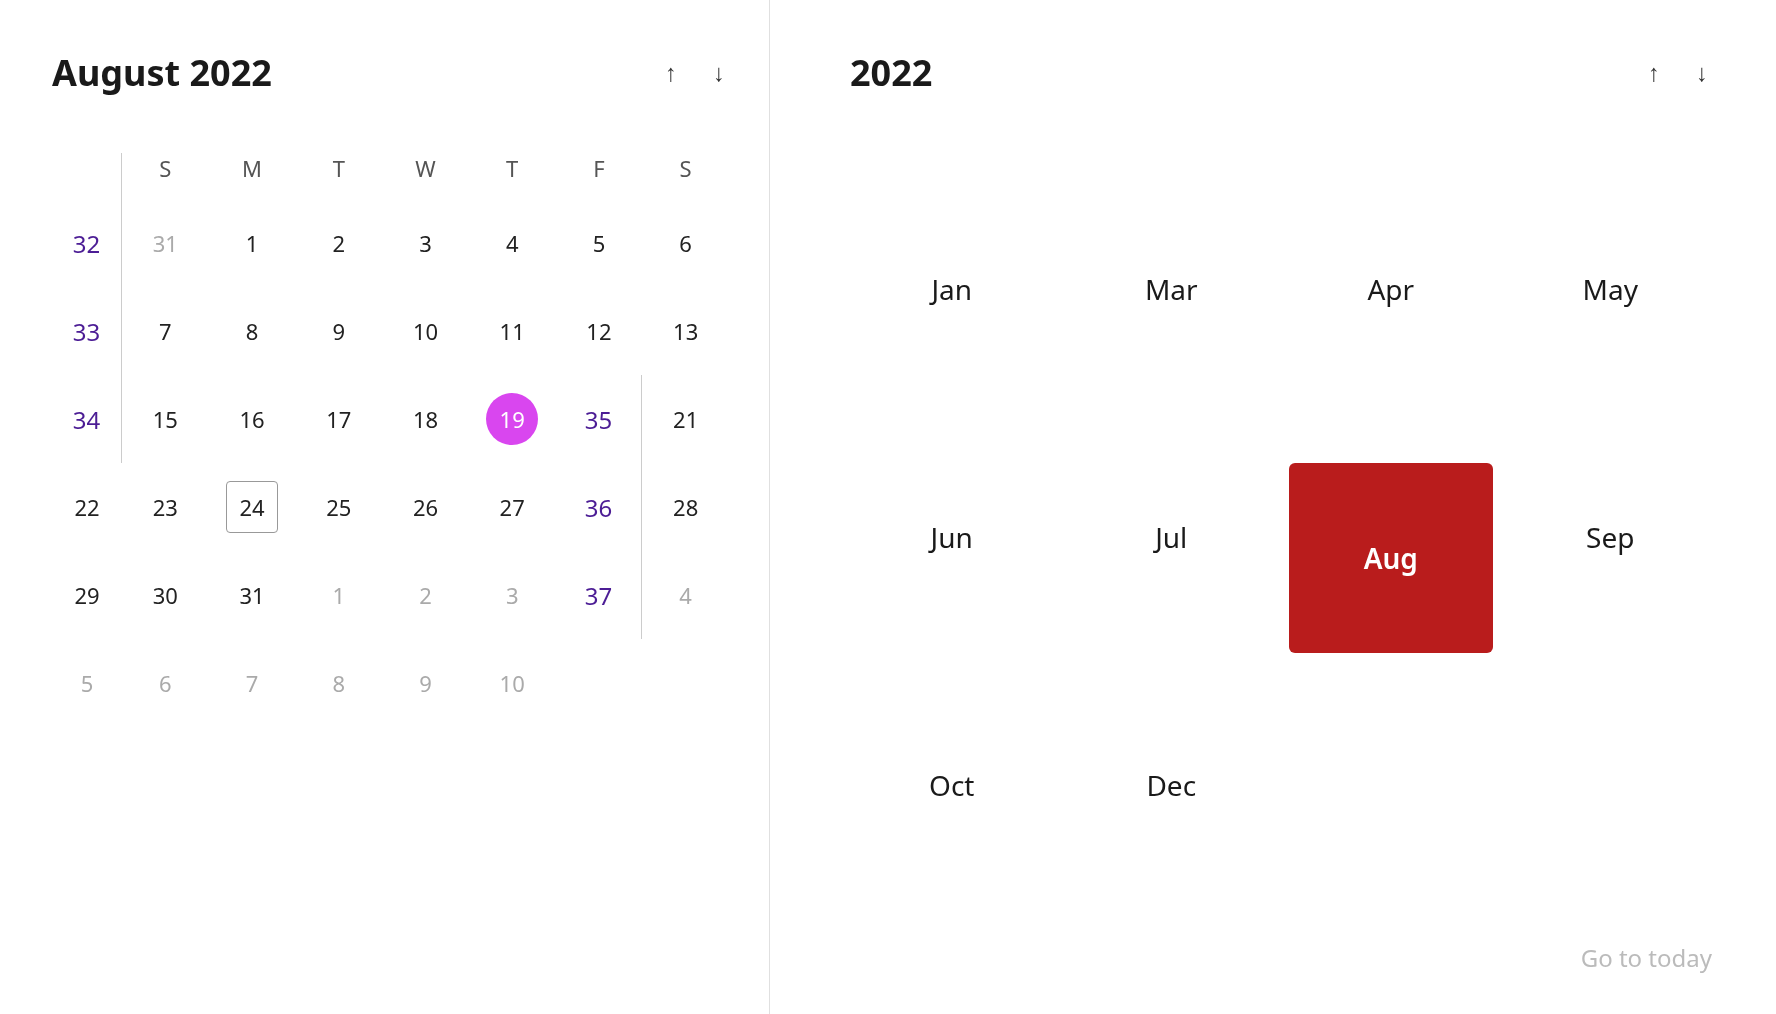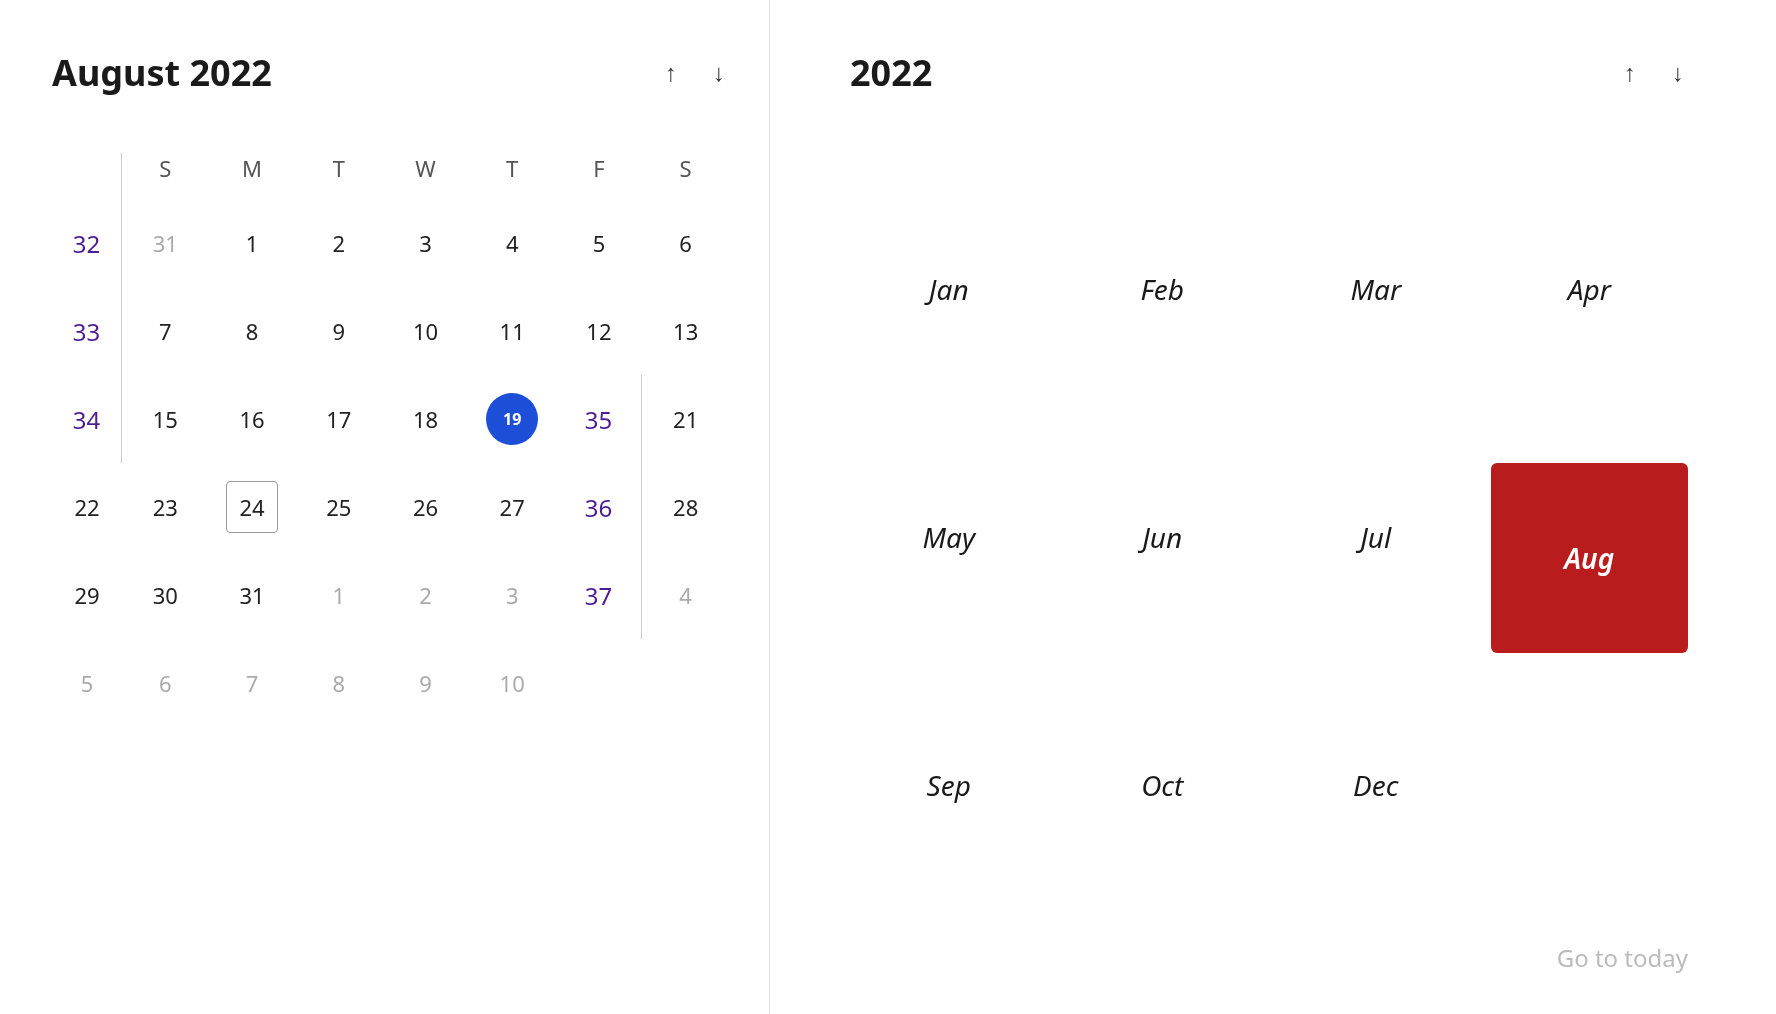--- a/index.html
+++ b/index.html
@@ -14,21 +14,21 @@
 
     .left-panel {
       width: 770px;
       padding: 48px 40px 40px 52px;
       border-right: 1px solid #e0e0e0;
       flex-shrink: 0;
     }
 
     .right-panel {
       flex: 1;
-      padding: 48px 88px 40px 80px;
+      padding: 48px 64px 40px 80px;
     }
 
     .panel-header {
       display: flex;
       align-items: center;
       justify-content: space-between;
       margin-bottom: 56px;
     }
 
     .panel-title {
@@ -95,30 +95,30 @@
 
     .day-cell.other-month {
       color: #aaa;
     }
 
     .day-cell.selected-circle {
       
     }
 
     .day-cell.selected-circle .day-inner {
-      background: #1d4ed8;
+      background: #d946ef;
       color: #fff;
       border-radius: 50%;
       width: 52px;
       height: 52px;
       display: flex;
       align-items: center;
       justify-content: center;
-      font-size: 16px;
-      font-weight: 700;
+      font-size: 22px;
+      font-weight: 400;
     }
 
     .day-cell.outlined .day-inner {
       border: 1.5px solid #999;
       border-radius: 4px;
       width: 52px;
       height: 52px;
       display: flex;
       align-items: center;
       justify-content: center;
@@ -138,21 +138,20 @@
     }
 
     
     .month-grid {
       display: grid;
       grid-template-columns: repeat(4, 1fr);
       grid-template-rows: repeat(3, 1fr);
       gap: 16px;
       margin-top: 20px;
       flex: 1;
-      font-style: italic;
     }
 
     .month-cell {
       display: flex;
       align-items: center;
       justify-content: center;
       font-size: 28px;
       font-weight: 400;
       color: #1a1a1a;
       padding: 28px 0;
@@ -348,21 +347,20 @@
       <span class="panel-title">2022</span>
       <div class="nav-arrows">
         <button class="nav-arrow">↑</button>
         <button class="nav-arrow">↓</button>
       </div>
     </div>
 
     <div class="month-grid">
 
     <div class="month-cell">Jan</div>
-        <div class="month-cell">Feb</div>
         <div class="month-cell">Mar</div>
         <div class="month-cell">Apr</div>
         <div class="month-cell">May</div>
         <div class="month-cell">Jun</div>
         <div class="month-cell">Jul</div>
         <div class="month-cell active">Aug</div>
         <div class="month-cell">Sep</div>
         <div class="month-cell">Oct</div>
         <div class="month-cell">Dec</div>
       </div>

